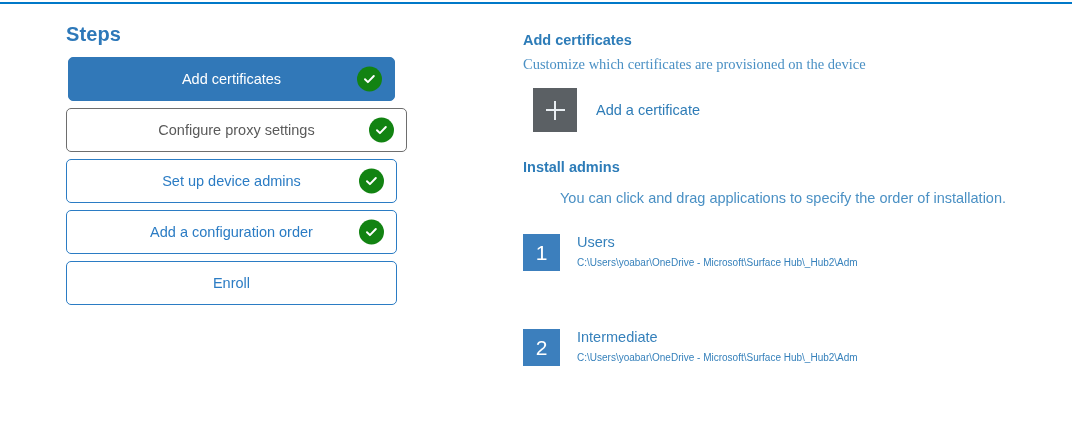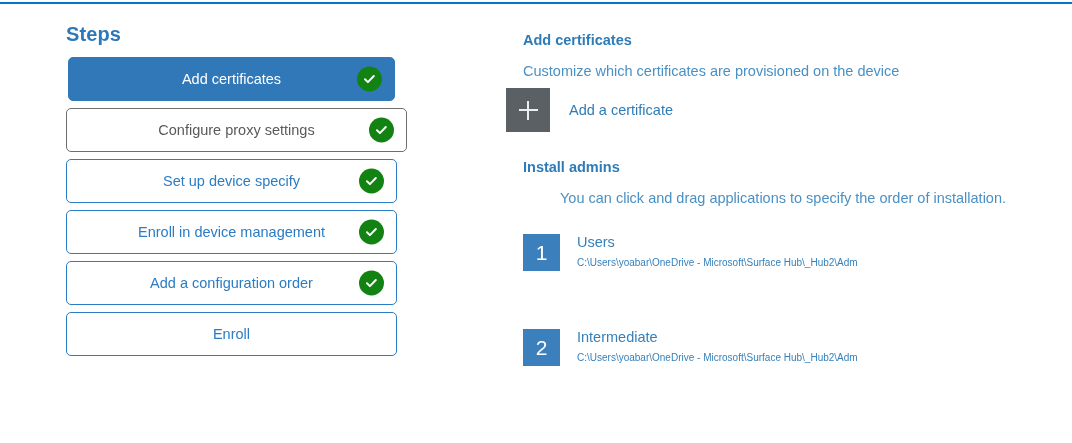--- a/index.html
+++ b/index.html
@@ -122,25 +122,25 @@
     color: #2d7cb8;
     white-space: nowrap;
   }
   .sec-sub {
     position: absolute;
     font-size: 14.5px;
     color: #4a90c4;
     white-space: nowrap;
   }
   #cert-title { left: 53px; top: 32px; }
-  #cert-sub   { left: 53px; top: 63px; }
+  #cert-sub   { left: 53px; top: 56px; font-family: Liberation Serif, serif; }
 
   .add-cert-row {
     position: absolute;
-    left: 36px;
+    left: 63px;
     top: 88px;
     display: flex;
     align-items: center;
     cursor: pointer;
   }
   .add-cert-tile {
     width: 44px;
     height: 44px;
     background: #5b6064;
     display: flex;
@@ -236,36 +236,28 @@
     <div class="step is-muted">
       <span class="step-label">Configure proxy settings</span>
       <span class="step-check">
         <svg width="15" height="15" viewBox="0 0 16 16">
             <path d="M3.2 8.3 L6.3 11.3 L12.6 4.8" fill="none" stroke="#ffffff" stroke-width="2.1" stroke-linecap="round" stroke-linejoin="round"></path>
           </svg>
       </span>
     </div>
 
     <div class="step is-default">
-      <span class="step-label">Set up device specify</span>
+      <span class="step-label">Set up device admins</span>
       <span class="step-check">
         <svg width="15" height="15" viewBox="0 0 16 16">
             <path d="M3.2 8.3 L6.3 11.3 L12.6 4.8" fill="none" stroke="#ffffff" stroke-width="2.1" stroke-linecap="round" stroke-linejoin="round"></path>
           </svg>
       </span>
     </div>
 
-    <div class="step is-default">
-      <span class="step-label">Enroll in device management</span>
-      <span class="step-check">
-        <svg width="15" height="15" viewBox="0 0 16 16">
-            <path d="M3.2 8.3 L6.3 11.3 L12.6 4.8" fill="none" stroke="#ffffff" stroke-width="2.1" stroke-linecap="round" stroke-linejoin="round"></path>
-          </svg>
-      </span>
-    </div>
 
 
     <div class="step is-default">
       <span class="step-label">Add a configuration order</span>
       <span class="step-check">
         <svg width="15" height="15" viewBox="0 0 16 16">
             <path d="M3.2 8.3 L6.3 11.3 L12.6 4.8" fill="none" stroke="#ffffff" stroke-width="2.1" stroke-linecap="round" stroke-linejoin="round"></path>
           </svg>
       </span>
     </div>

